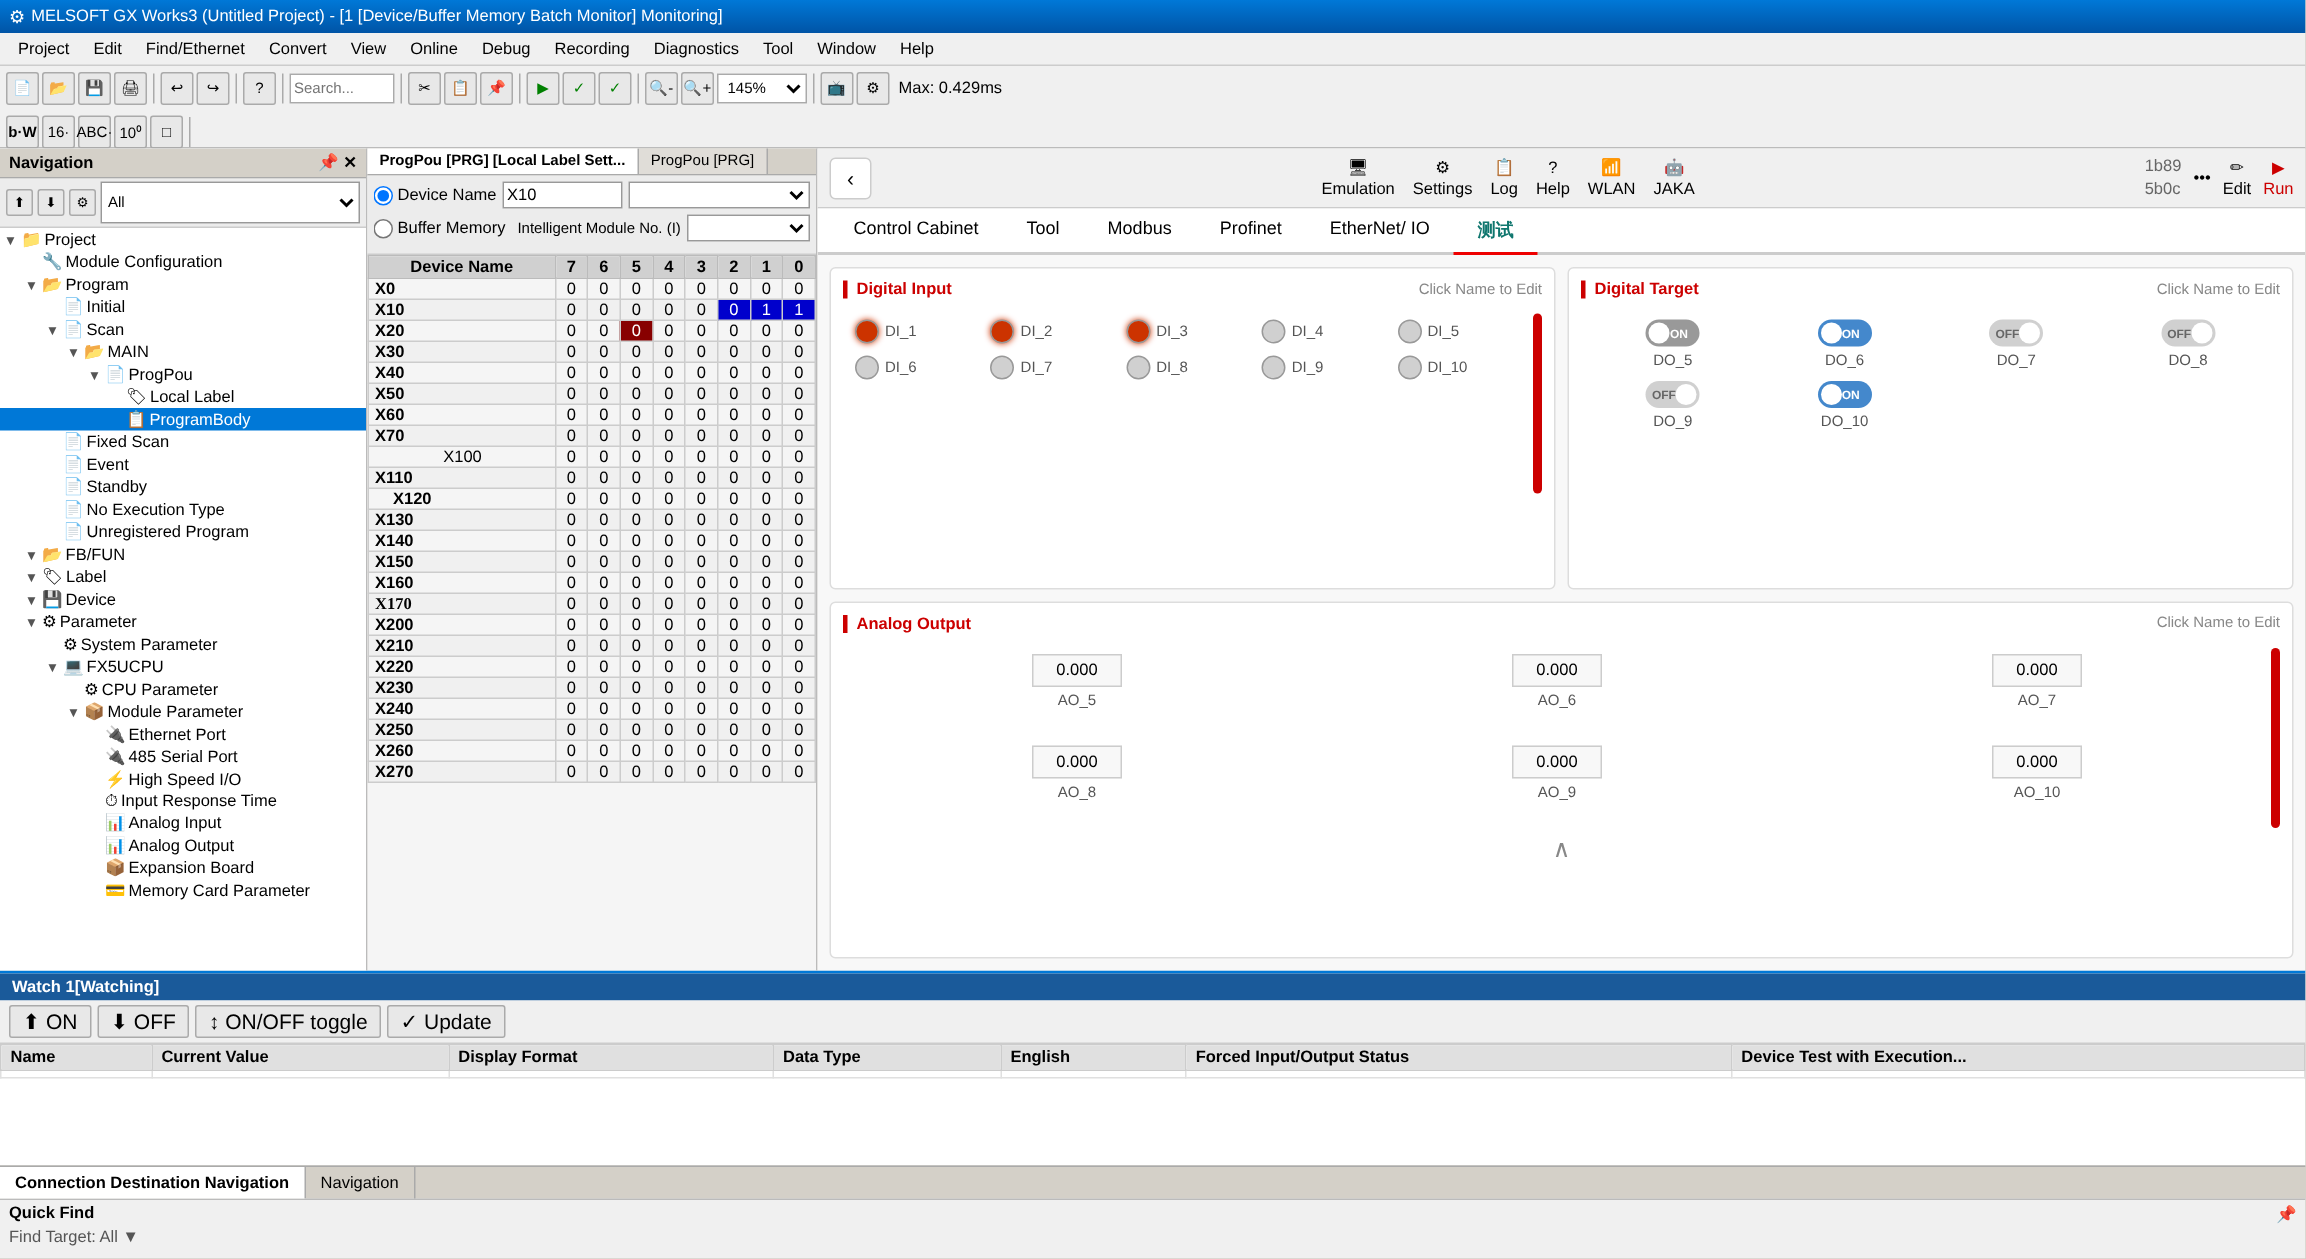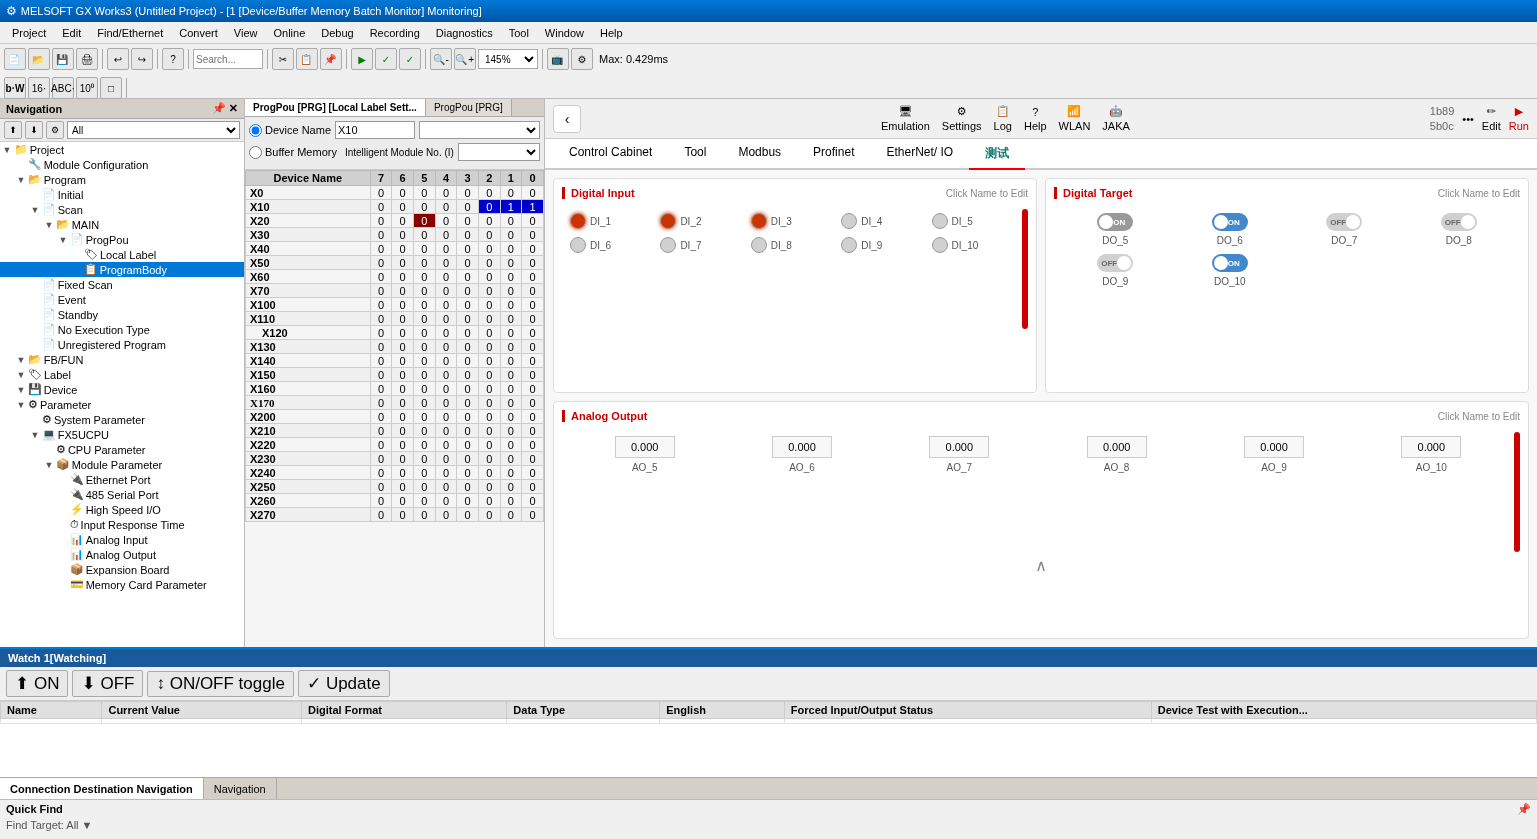--- a/index.html
+++ b/index.html
@@ -90,21 +90,21 @@
     .nav-toolbar {
       display: flex;
       align-items: center;
       padding: 2px 4px;
       gap: 3px;
       background: #ececec;
       border-bottom: 1px solid #ccc;
     }
     .nav-combo {
       flex: 1;
-      height: 18px;
+      height: 28px;
       border: 1px solid #999;
       background: white;
       font-size: 10px;
     }
     .tree-container {
       flex: 1;
       overflow-y: auto;
       overflow-x: hidden;
       background: white;
     }
@@ -329,22 +329,22 @@
     .do-knob {
       width: 14px; height: 14px;
       border-radius: 50%;
       background: white;
     }
     .do-label { font-size: 10px; color: #555; }
 
     
     .ao-grid {
       display: grid;
-      grid-template-columns: repeat(6, 1fr);
-      gap: 8px;
+      grid-template-columns: repeat(3, 1fr);
+      gap: 24px;
       padding: 8px;
     }
     .ao-item {
       display: flex;
       flex-direction: column;
       align-items: center;
       gap: 4px;
     }
     .ao-input {
       width: 60px; height: 22px;
@@ -382,21 +382,21 @@
       align-items: center;
       gap: 4px;
       padding: 3px 6px;
       background: #f0f0f0;
       border-bottom: 1px solid #ccc;
     }
     .watch-btn {
       padding: 2px 8px;
       border: 1px solid #aaa;
       background: #e8e8e8;
-      font-size: 17px;
+      font-size: 14px;
       cursor: pointer;
       border-radius: 2px;
     }
     .watch-table-wrapper { flex: 1; overflow: auto; }
     .watch-table {
       width: 100%;
       border-collapse: collapse;
       font-size: 11px;
     }
     .watch-table th {
@@ -845,21 +845,21 @@
               <td>0</td>
               <td>0</td>
               <td>0</td>
               <td>0</td>
               <td>0</td>
               <td>0</td>
               <td>0</td>
               <td>0</td>
             </tr>
             <tr>
-              <td style="text-align: left; padding-left: 4px; font-weight: bold;">X100</td>
+              <td style="text-align: center; padding-left: 4px; font-weight: normal;">X100</td>
               <td>0</td>
               <td>0</td>
               <td>0</td>
               <td>0</td>
               <td>0</td>
               <td>0</td>
               <td>0</td>
               <td>0</td>
             </tr>
             <tr>
@@ -1244,21 +1244,21 @@
     <button class="watch-btn">⬇ OFF</button>
     <button class="watch-btn">↕ ON/OFF toggle</button>
     <button class="watch-btn">✓ Update</button>
   </div>
   <div class="watch-table-wrapper">
     <table class="watch-table">
       <thead>
         <tr>
           <th>Name</th>
           <th>Current Value</th>
-          <th>Digital Format</th>
+          <th>Display Format</th>
           <th>Data Type</th>
           <th>English</th>
           <th>Forced Input/Output Status</th>
           <th>Device Test with Execution...</th>
         </tr>
       </thead>
       <tbody>
         <tr>
           <td></td>
           <td></td>

